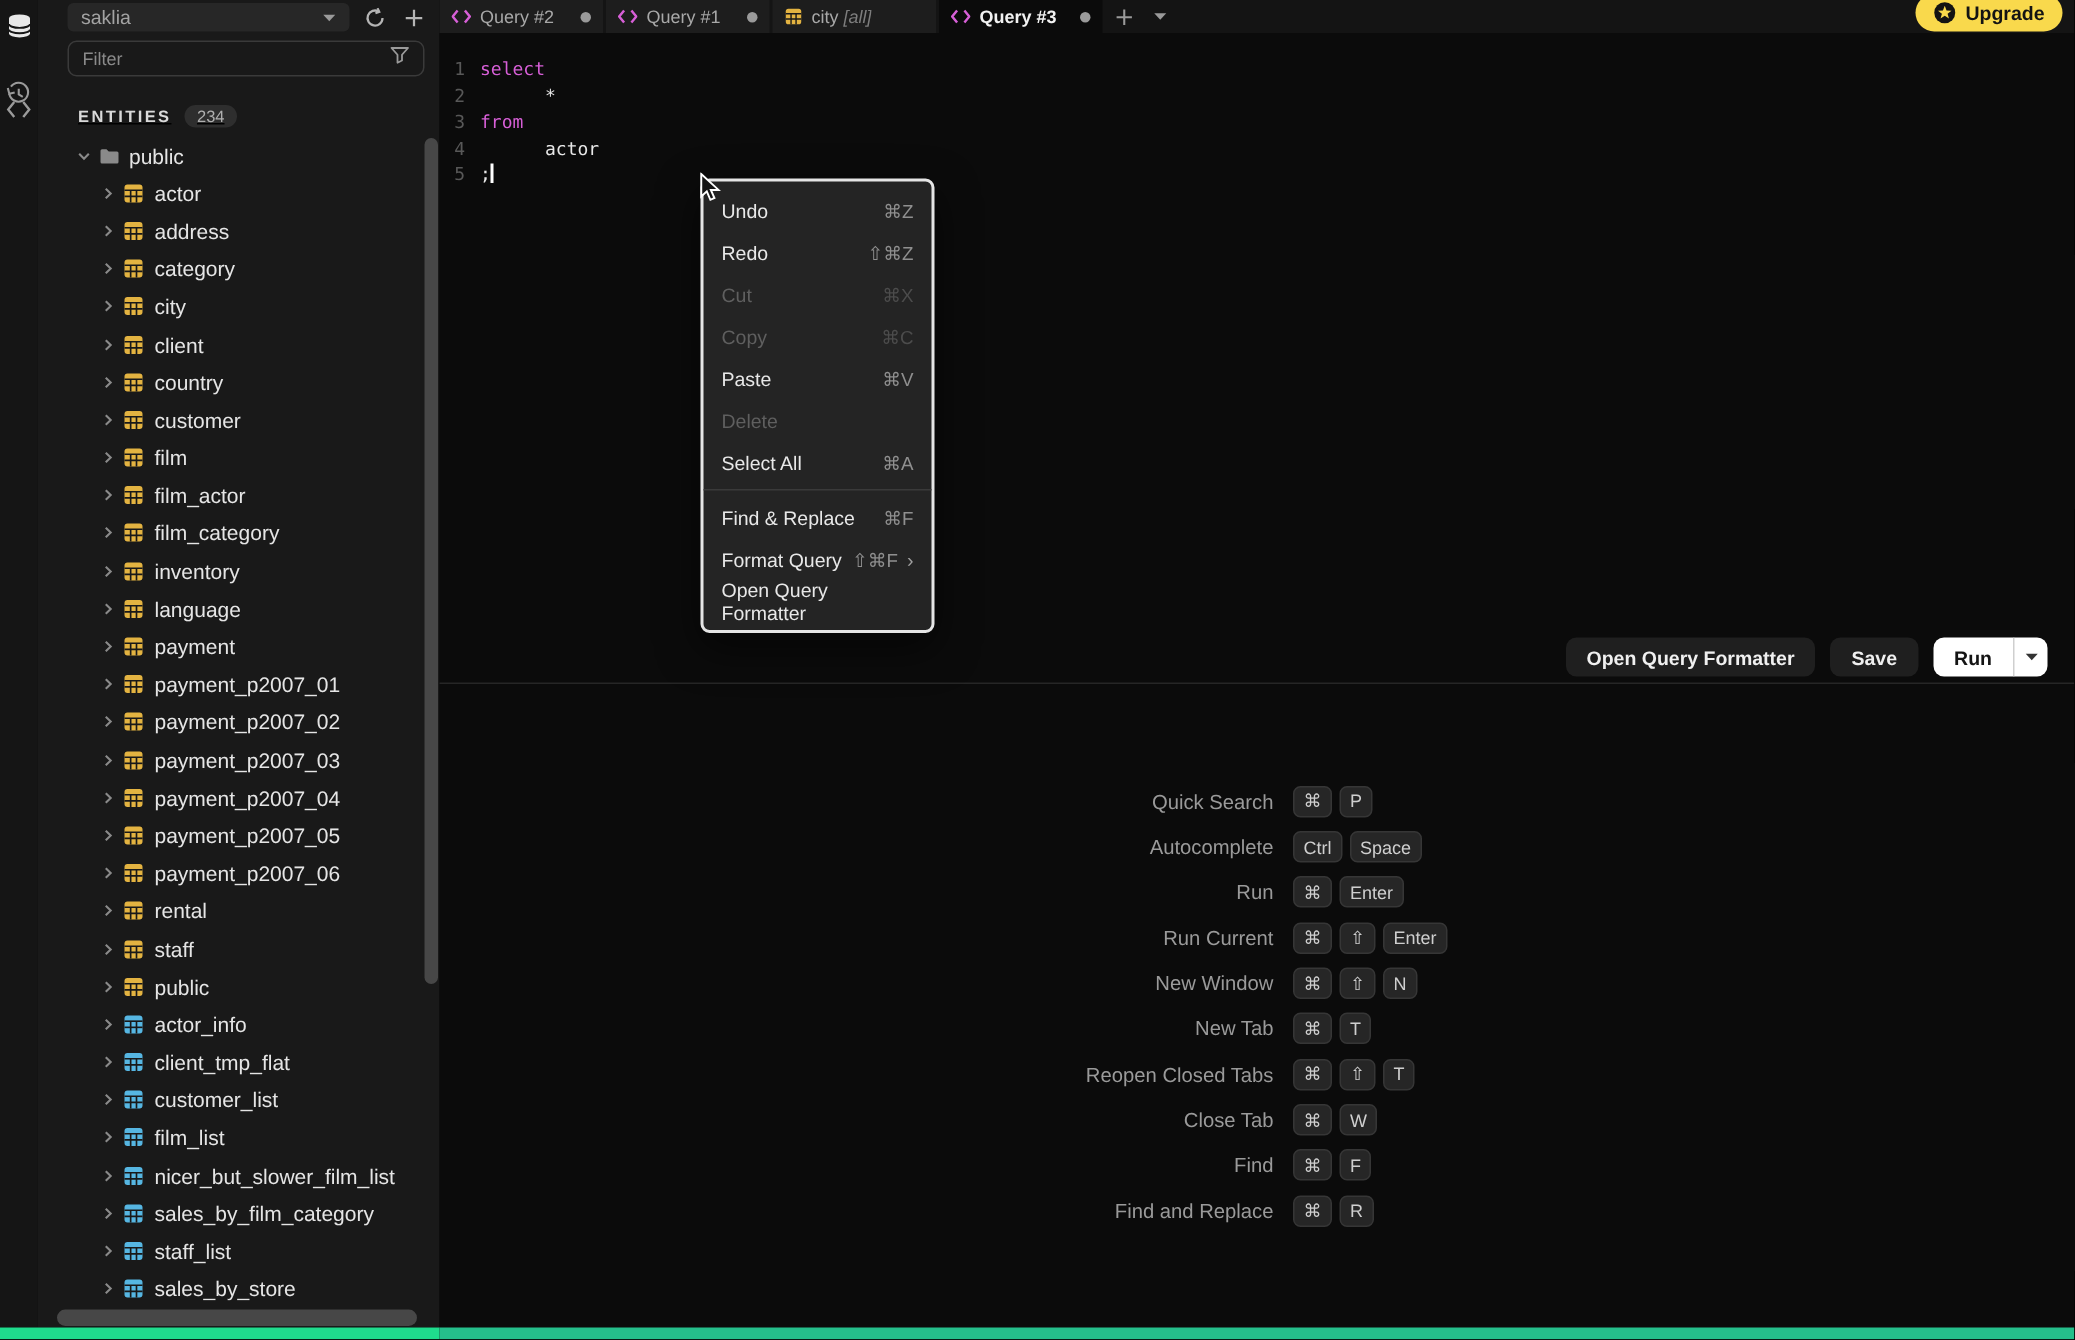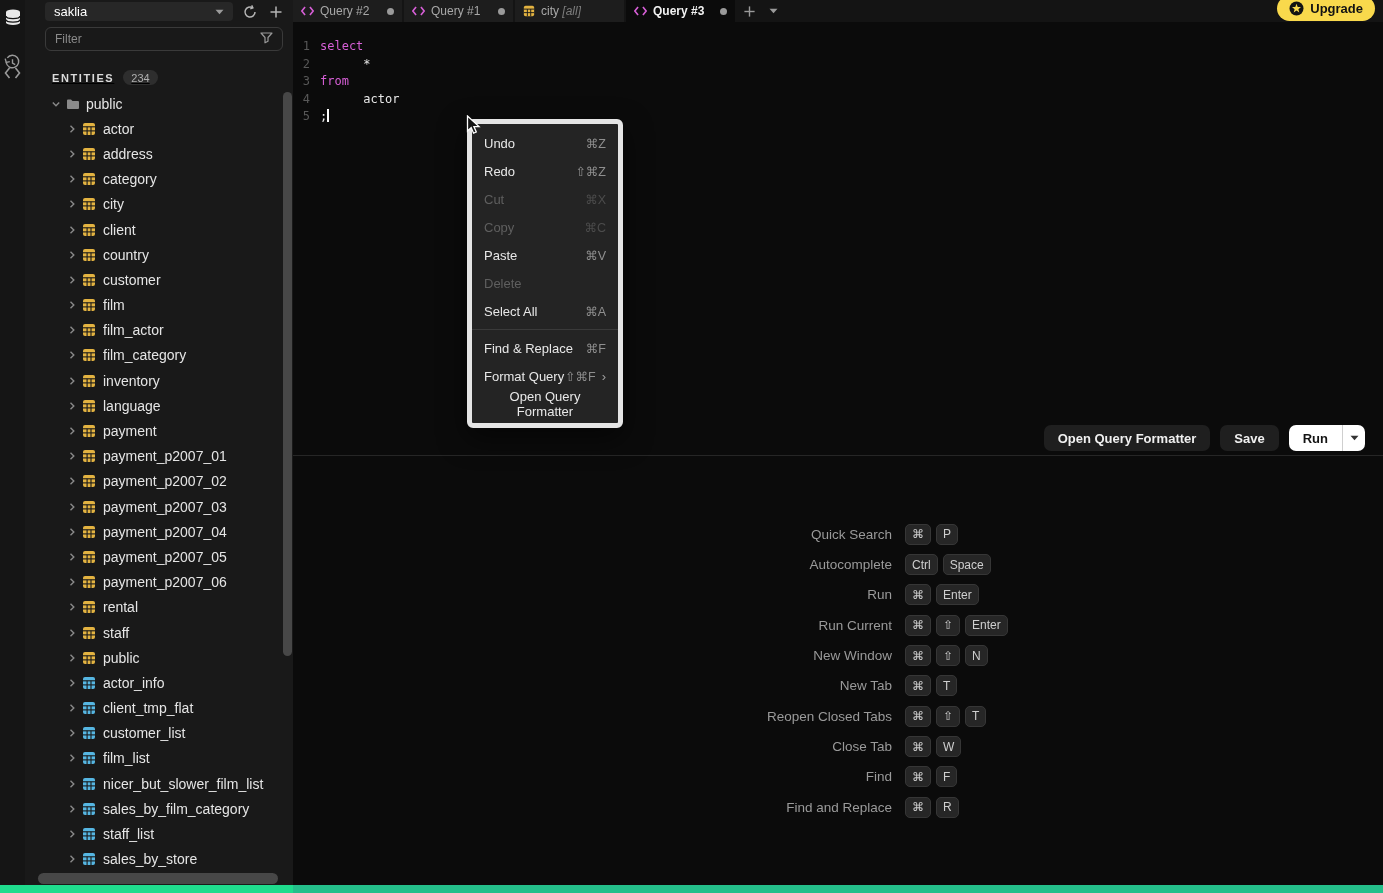--- a/index.html
+++ b/index.html
@@ -9,21 +9,21 @@
   
   .rail { position:absolute; left:0; top:0; width:25px; height:885px; background:#151515; display:flex; flex-direction:column; align-items:center; }
   .rail-btn { width:25px; height:25px; display:flex; align-items:center; justify-content:center; }
   .rail-btn.db { margin-top:5px; }
   .rail-btn.code { margin-top:22px; }
   .rail-btn.hist { margin-top:20px; }
 
   
   .sidebar { position:absolute; left:25px; top:0; width:268px; height:885px; background:#191919; }
   .conn-row { position:absolute; top:2px; left:20px; display:flex; align-items:center; }
-  .conn-select { width:188px; height:19px; background:#272727; border-radius:4px; display:flex; align-items:center; padding:0 9px; color:#ffffff; font-size:13px; cursor:pointer; }
+  .conn-select { width:188px; height:19px; background:#272727; border-radius:4px; display:flex; align-items:center; padding:0 9px; color:#a3a3a3; font-size:13px; cursor:pointer; }
   .conn-select .sel-caret { margin-left:auto; display:flex; }
   .icon-btn { width:18px; height:18px; display:flex; align-items:center; justify-content:center; margin-left:8px; cursor:pointer; }
   .filter-box { position:absolute; top:27px; left:20px; width:238px; height:24px; border:1px solid #3a3a3a; border-radius:6px; display:flex; align-items:center; padding:0 9px; }
   .filter-box input { flex:1; background:transparent; border:none; outline:none; color:#d0d0d0; font-size:12px; font-family:"Liberation Sans",sans-serif; }
   .filter-box input::placeholder { color:#8a8a8a; }
   .entities-row { position:absolute; top:70px; left:27px; display:flex; align-items:center; gap:9px;text-decoration:underline; }
   .entities-label { font-size:11px; font-weight:700; letter-spacing:1.6px; color:#dadada; }
   .entities-badge { background:#2e2e2e; color:#b0b0b0; font-size:11px; padding:1.5px 8px; border-radius:9px; }
   .tree { position:absolute; top:91px; left:0; width:258px; bottom:18px; overflow:hidden; }
   .tree-row { height:25.2px; display:flex; align-items:center; font-size:14px; color:#e5e5e5; cursor:pointer; white-space:nowrap; }
@@ -58,26 +58,26 @@
   .btn-dark { background:#1f1f1f; color:#f0f0f0; font-size:13px; font-weight:700; height:26px; padding:0 14px; border-radius:7px; display:flex; align-items:center; cursor:pointer; }
   .run-split { display:flex; height:26px; border-radius:7px; background:#ffffff; color:#141414; overflow:hidden; }
   .run-main { padding:0 14px; font-weight:700; font-size:13px; display:flex; align-items:center; border-right:1px solid #cfcfcf; cursor:pointer; }
   .run-caret { width:22px; display:flex; align-items:center; justify-content:center; cursor:pointer; }
 
   .pane-divider { position:absolute; top:455px; left:0; right:0; height:1px; background:#262626; }
 
   
   .shortcuts { position:absolute; top:519px; left:0; right:0; }
   .sc-row { height:30.35px; display:flex; align-items:center; }
-  .sc-label { width:556px; text-align:right; color:#9a9a9a; font-size:13.5px; flex:none;margin-left:43px; }
+  .sc-label { width:556px; text-align:right; color:#9a9a9a; font-size:13.5px; flex:none; }
   .sc-keys { display:flex; gap:5px; margin-left:13px; }
   .key { height:21px; min-width:21px; padding:0 6px; background:#262626; border:1px solid #363636; border-radius:5px; color:#cfcfcf; font-size:12px; display:flex; align-items:center; justify-content:center; }
 
   
-  .context-menu { position:absolute; left:467px; top:119px; width:156px; background:#242424; border:5px solid #e5e5e5; border-radius:6px; padding:5px 0; box-shadow:0 10px 28px rgba(0,0,0,.55); z-index:10;text-align:center; }
+  .context-menu { position:absolute; left:467px; top:119px; width:156px; background:#242424; border:2px solid #e5e5e5; border-radius:6px; padding:5px 0; box-shadow:0 10px 28px rgba(0,0,0,.55); z-index:10; }
   .menu-item { height:28px; padding:0 12px; display:flex; align-items:center; font-size:13px; color:#e8e8e8; cursor:pointer; }
   .menu-item .sc { margin-left:auto; color:#8f8f8f; font-size:12.5px; }
   .menu-item .sub { color:#9f9f9f; margin-left:6px; font-size:13px; }
   .menu-item.disabled { color:#5f5f5f; cursor:default; }
   .menu-item.disabled .sc { color:#4c4c4c; }
   .menu-sep { height:1px; background:#3a3a3a; margin:4px 0; }
 
   
   .statusbar { position:absolute; bottom:0; left:0; width:100%; height:8px; display:flex; }
   .status-left { width:293px; height:8px; }

